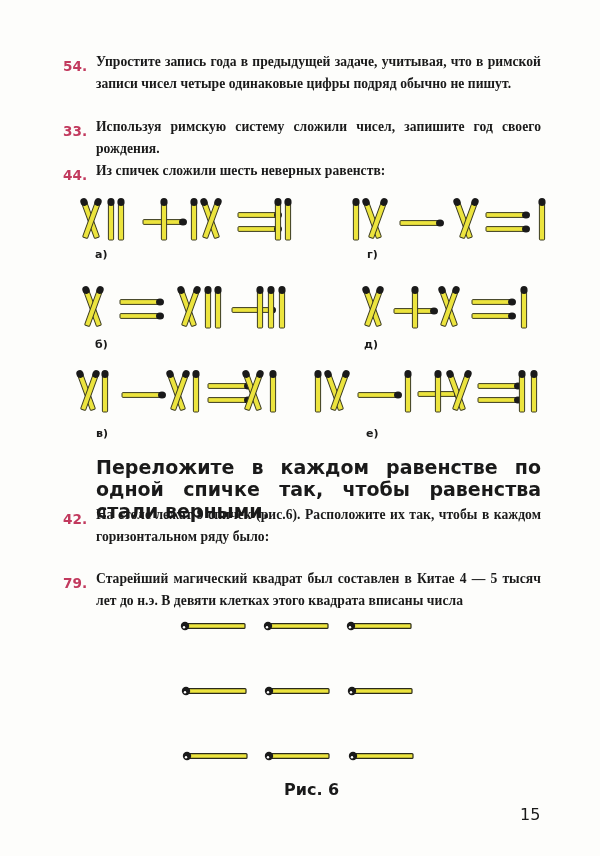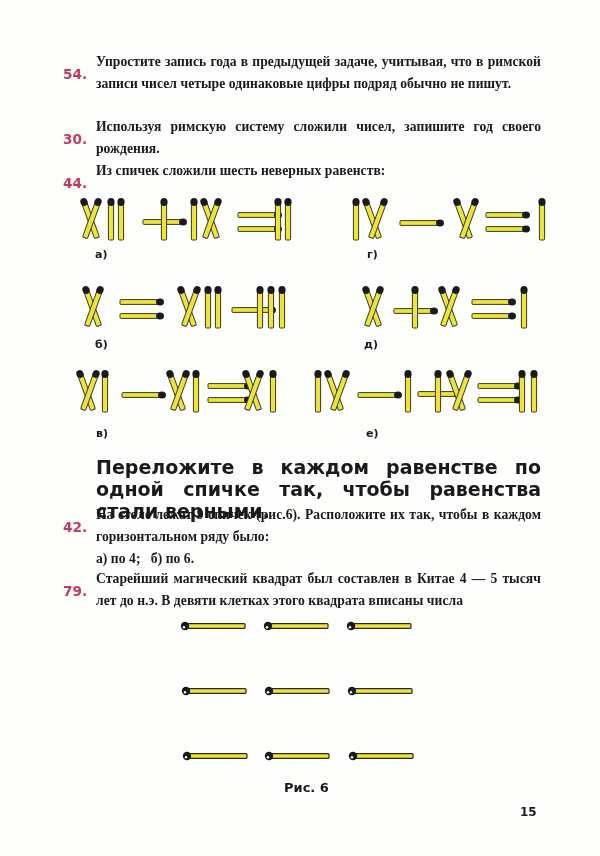--- a/index.html
+++ b/index.html
@@ -1,30 +1,30 @@
 <!DOCTYPE html>
 <html><head>
 <meta charset="utf-8">
 <style>
   html, body { margin:0; padding:0; }
   body {
     width:600px; height:856px; background:#fdfdfb; position:relative; overflow:hidden;
     font-family:"DejaVu Sans", sans-serif; color:#1a1a1a;
   }
   .problem { position:absolute; left:63px; width:478px; font-size:13.6px; line-height:22px; font-weight:bold; letter-spacing:0.05px; }
-  .problem .num { position:absolute; left:0; top:12px; color:#c23a5e; font-weight:bold;text-align:center; }
+  .problem .num { position:absolute; left:0; top:4px; color:#c23a5e; font-weight:bold;text-align:center; }
   .problem .txt { margin-left:33px; text-align:justify;font-family:Liberation Serif, serif; }
   .problem .txt.nojust { text-align:left; }
   .para { position:absolute; left:96px; width:445px; font-size:19px; line-height:22px; font-weight:bold; text-align:justify; }
   .eq { position:absolute; height:44px; }
   .eq svg { display:block; overflow:visible; }
   .lbl { position:absolute; font-size:11px; font-weight:bold; }
   .fig { position:absolute; }
-  .caption { position:absolute; left:284px; top:780px; font-size:13px; font-weight:bold; }
-  .pagenum { position:absolute; left:520px; top:805px; font-size:12px; font-weight:bold; }
+  .caption { position:absolute; left:284px; top:780px; font-size:16px; font-weight:bold; }
+  .pagenum { position:absolute; left:520px; top:805px; font-size:16px; font-weight:normal; }
 </style>
 </head>
 <body>
 
 <svg width="0" height="0" style="position:absolute">
   <defs>
     <g id="vmatch">
       <rect x="-2.6" y="0" width="5.2" height="38" rx="1" fill="#ece43e" stroke="#3a3a20" stroke-width="1"></rect>
       <ellipse cx="0" cy="0" rx="3.6" ry="4" fill="#1a1a1a"></ellipse>
     </g>
@@ -43,21 +43,21 @@
     </g>
   </defs>
 </svg>
 
 <div class="problem" style="top:51px">
   <span class="num">54.</span>
   <div class="txt">Упростите запись года в предыдущей задаче, учитывая, что в римской записи чисел четыре одинаковые цифры подряд обычно не пишут.</div>
 </div>
 
 <div class="problem" style="top:116px">
-  <span class="num">30.</span>
+  <span class="num">33.</span>
   <div class="txt">Используя римскую систему сложили чисел, запишите год своего рождения.</div>
 </div>
 
 <div class="problem" style="top:160px">
   <span class="num">44.</span>
   <div class="txt nojust">Из спичек сложили шесть неверных равенств:</div>
 </div>
 
 <div class="eq" style="left:78px; top:200px;">
   <svg width="220" height="44">
@@ -304,21 +304,20 @@
       </g>
   </svg>
 </div>
 <div class="lbl" style="left:366px; top:427px;">е)</div>
 
 <div class="para" style="top:456px">Переложите в каждом равенстве по одной спичке так, чтобы равенства стали верными.</div>
 
 <div class="problem" style="top:504px">
   <span class="num">42.</span>
   <div class="txt">На столе лежат 9 спичек (рис.6). Расположите их так, чтобы в каждом горизонтальном ряду было:</div>
-  <div class="txt nojust" style="white-space:pre; font-weight:bold;">а) по 4;   б) по 6.</div>
 </div>
 
 <div class="problem" style="top:568px">
   <span class="num">79.</span>
   <div class="txt">Старейший магический квадрат был составлен в Китае 4 — 5 тысяч лет до н.э. В девяти клетках этого квадрата вписаны числа</div>
 </div>
 
 <div class="fig" style="left:176px; top:617px;">
   <svg width="250" height="150">
     <defs>

